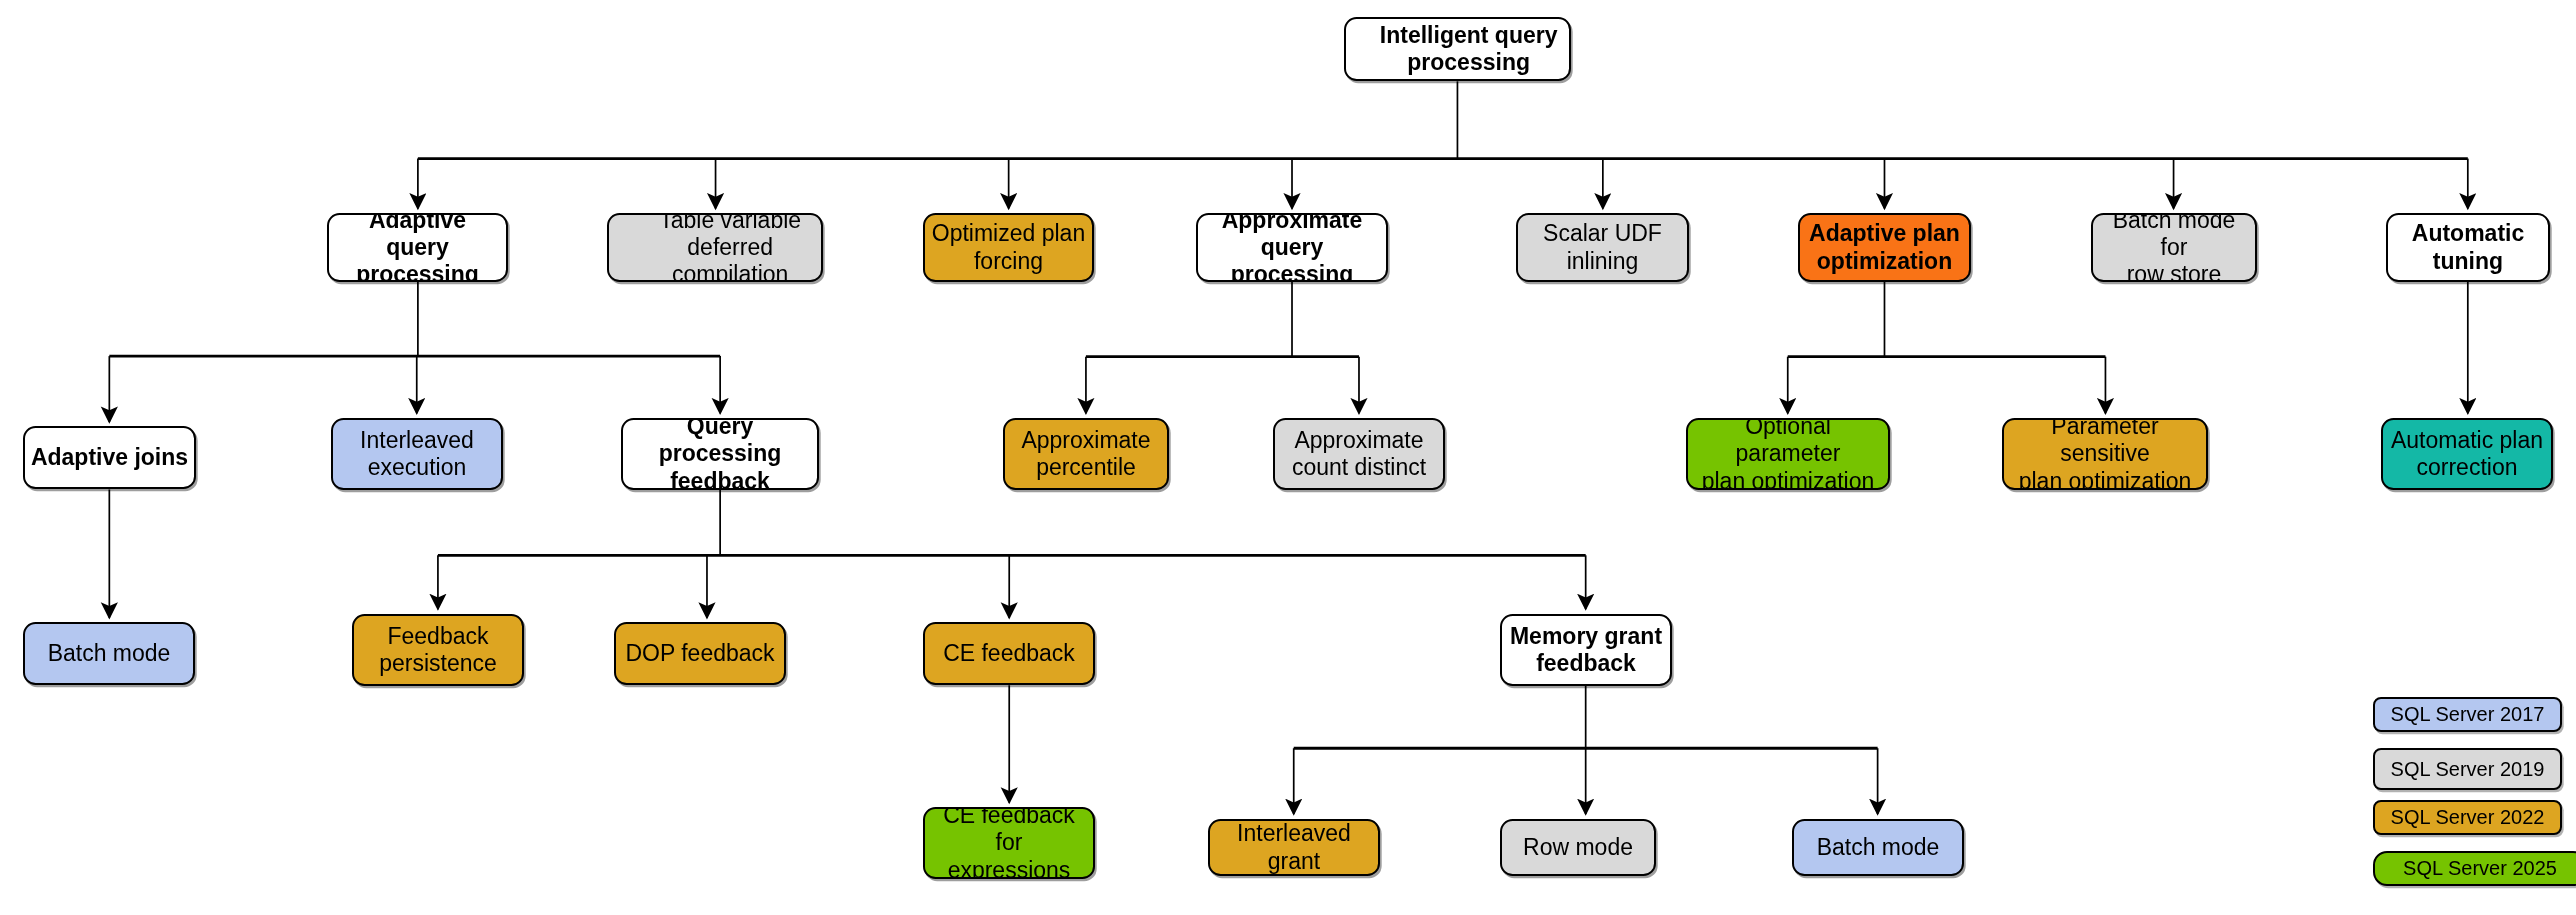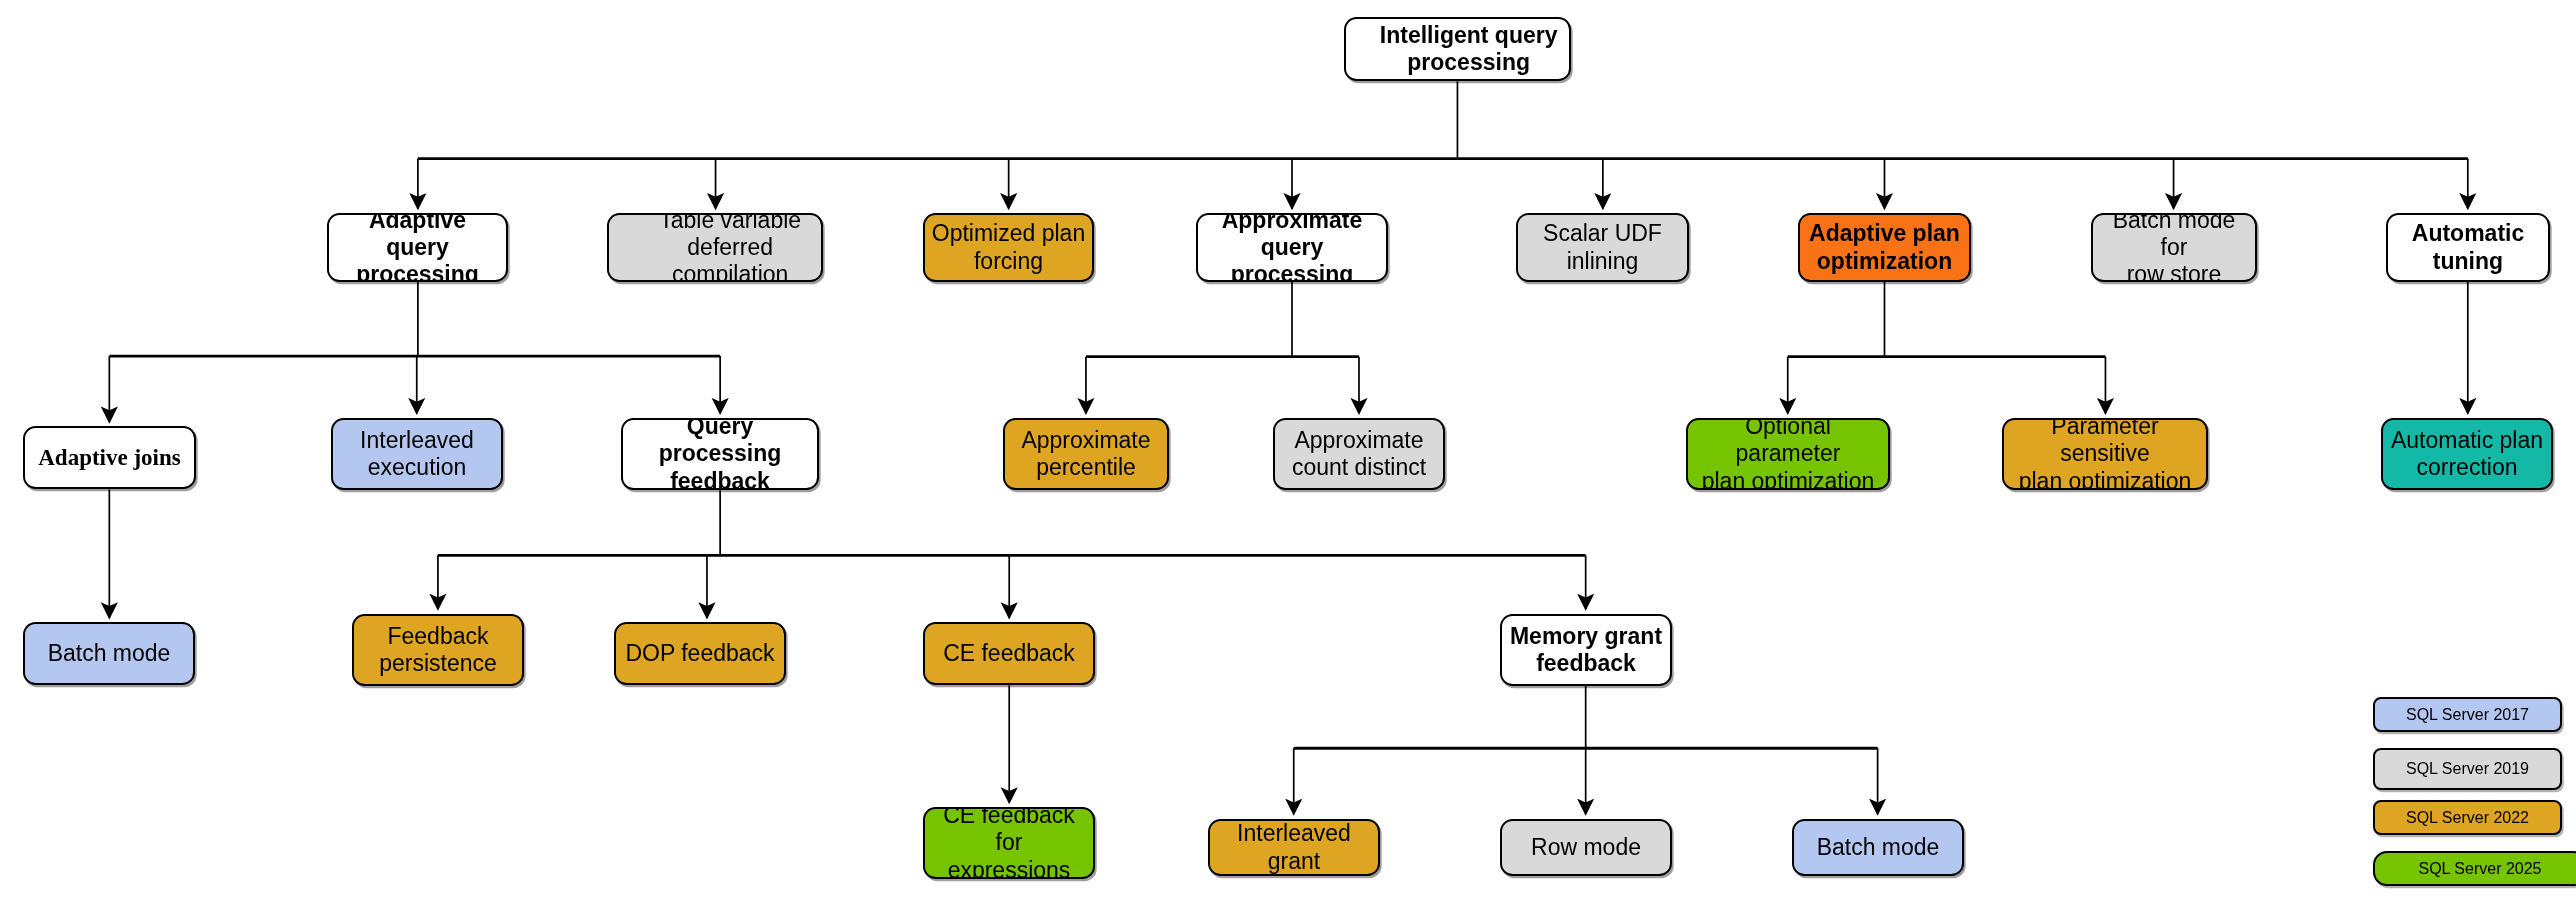--- a/index.html
+++ b/index.html
@@ -41,21 +41,21 @@
   .node .lbl { display: block; white-space: pre-line; }
 
   .legend-item {
     position: absolute;
     box-sizing: border-box;
     border: 2.3px solid #000000;
     border-radius: 8px;
     display: flex;
     align-items: center;
     justify-content: center;
-    font-size: 16px;
+    font-size: 20px;
     color: #000000;
     background: #ffffff;
     box-shadow: 1.7px 2.3px 0 rgba(0,0,0,0.30);
   }
 </style>
 </head>
 <body>
 
 <div id="stage">
   <svg id="edges" viewBox="0 0 4500 1600" xmlns="http://www.w3.org/2000/svg">
@@ -134,21 +134,21 @@
 optimization</span>
       </div>
       <div class="node" style="left: 2091px; top: 213px; width: 166px; height: 69px; background: rgb(217, 217, 217);">
         <span class="lbl">Batch mode for
 row store</span>
       </div>
       <div class="node bold" style="left: 2386px; top: 213px; width: 164px; height: 69px; background: rgb(255, 255, 255);">
         <span class="lbl">Automatic
 tuning</span>
       </div>
-      <div class="node bold" style="left: 23px; top: 426px; width: 173px; height: 63px; background: rgb(255, 255, 255); font-family: Liberation Serif, serif;">
+      <div class="node bold" style="left: 23px; top: 426px; width: 173px; height: 63px; background: rgb(255, 255, 255);">
         <span class="lbl">Adaptive joins</span>
       </div>
       <div class="node" style="left: 331px; top: 418px; width: 172px; height: 72px; background: rgb(180, 199, 240);">
         <span class="lbl">Interleaved
 execution</span>
       </div>
       <div class="node bold" style="left: 621px; top: 418px; width: 198px; height: 72px; background: rgb(255, 255, 255);">
         <span class="lbl">Query processing
 feedback</span>
       </div>
@@ -189,21 +189,21 @@
         <span class="lbl">Memory grant
 feedback</span>
       </div>
       <div class="node" style="left: 923px; top: 807px; width: 172px; height: 72px; background: rgb(118, 195, 0);">
         <span class="lbl">CE feedback for
 expressions</span>
       </div>
       <div class="node" style="left: 1208px; top: 819px; width: 172px; height: 57px; background: rgb(221, 165, 33);">
         <span class="lbl">Interleaved grant</span>
       </div>
-      <div class="node" style="left: 1500px; top: 819px; width: 172px; height: 57px; background: rgb(217, 217, 217);">
+      <div class="node" style="left: 1500px; top: 819px; width: 156px; height: 57px; background: rgb(217, 217, 217);">
         <span class="lbl">Row mode</span>
       </div>
       <div class="node" style="left: 1792px; top: 819px; width: 172px; height: 57px; background: rgb(180, 199, 240);">
         <span class="lbl">Batch mode</span>
       </div>
     </div>
   <div id="legend-layer">
       <div class="legend-item" style="left: 2373px; top: 697px; width: 189px; height: 35px; background: rgb(180, 199, 240);">
         <span>SQL Server 2017</span>
       </div>

